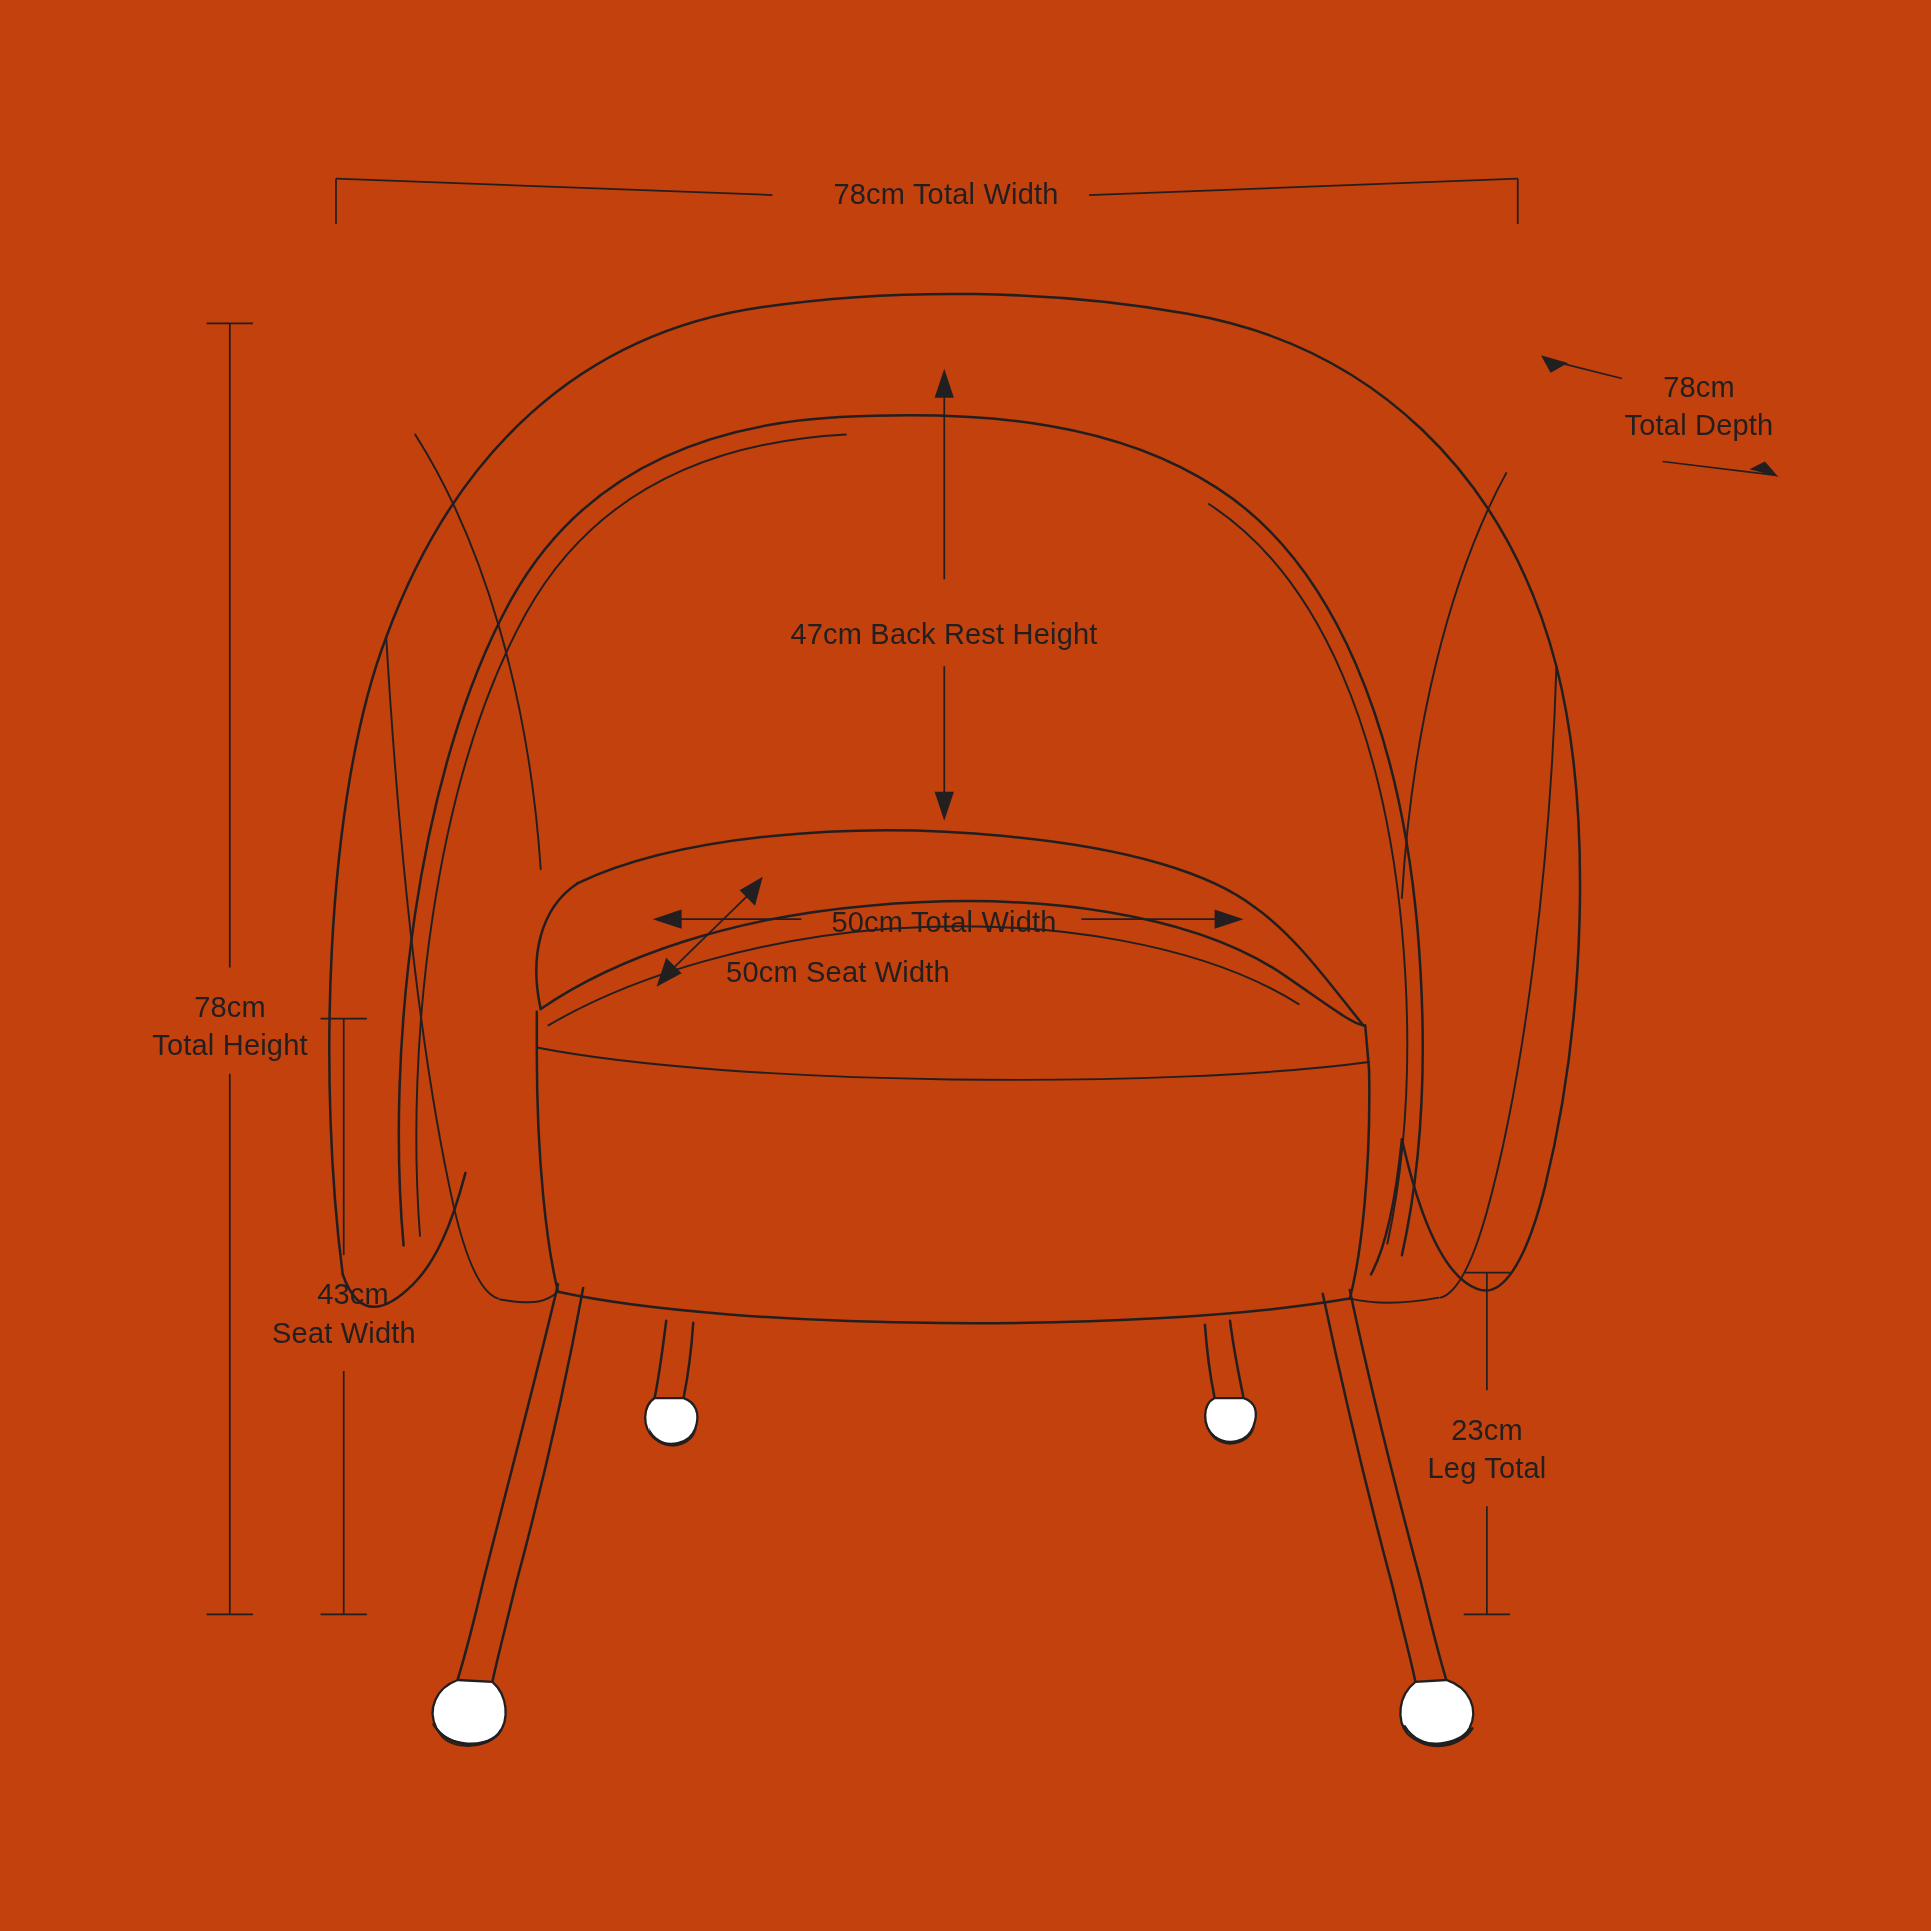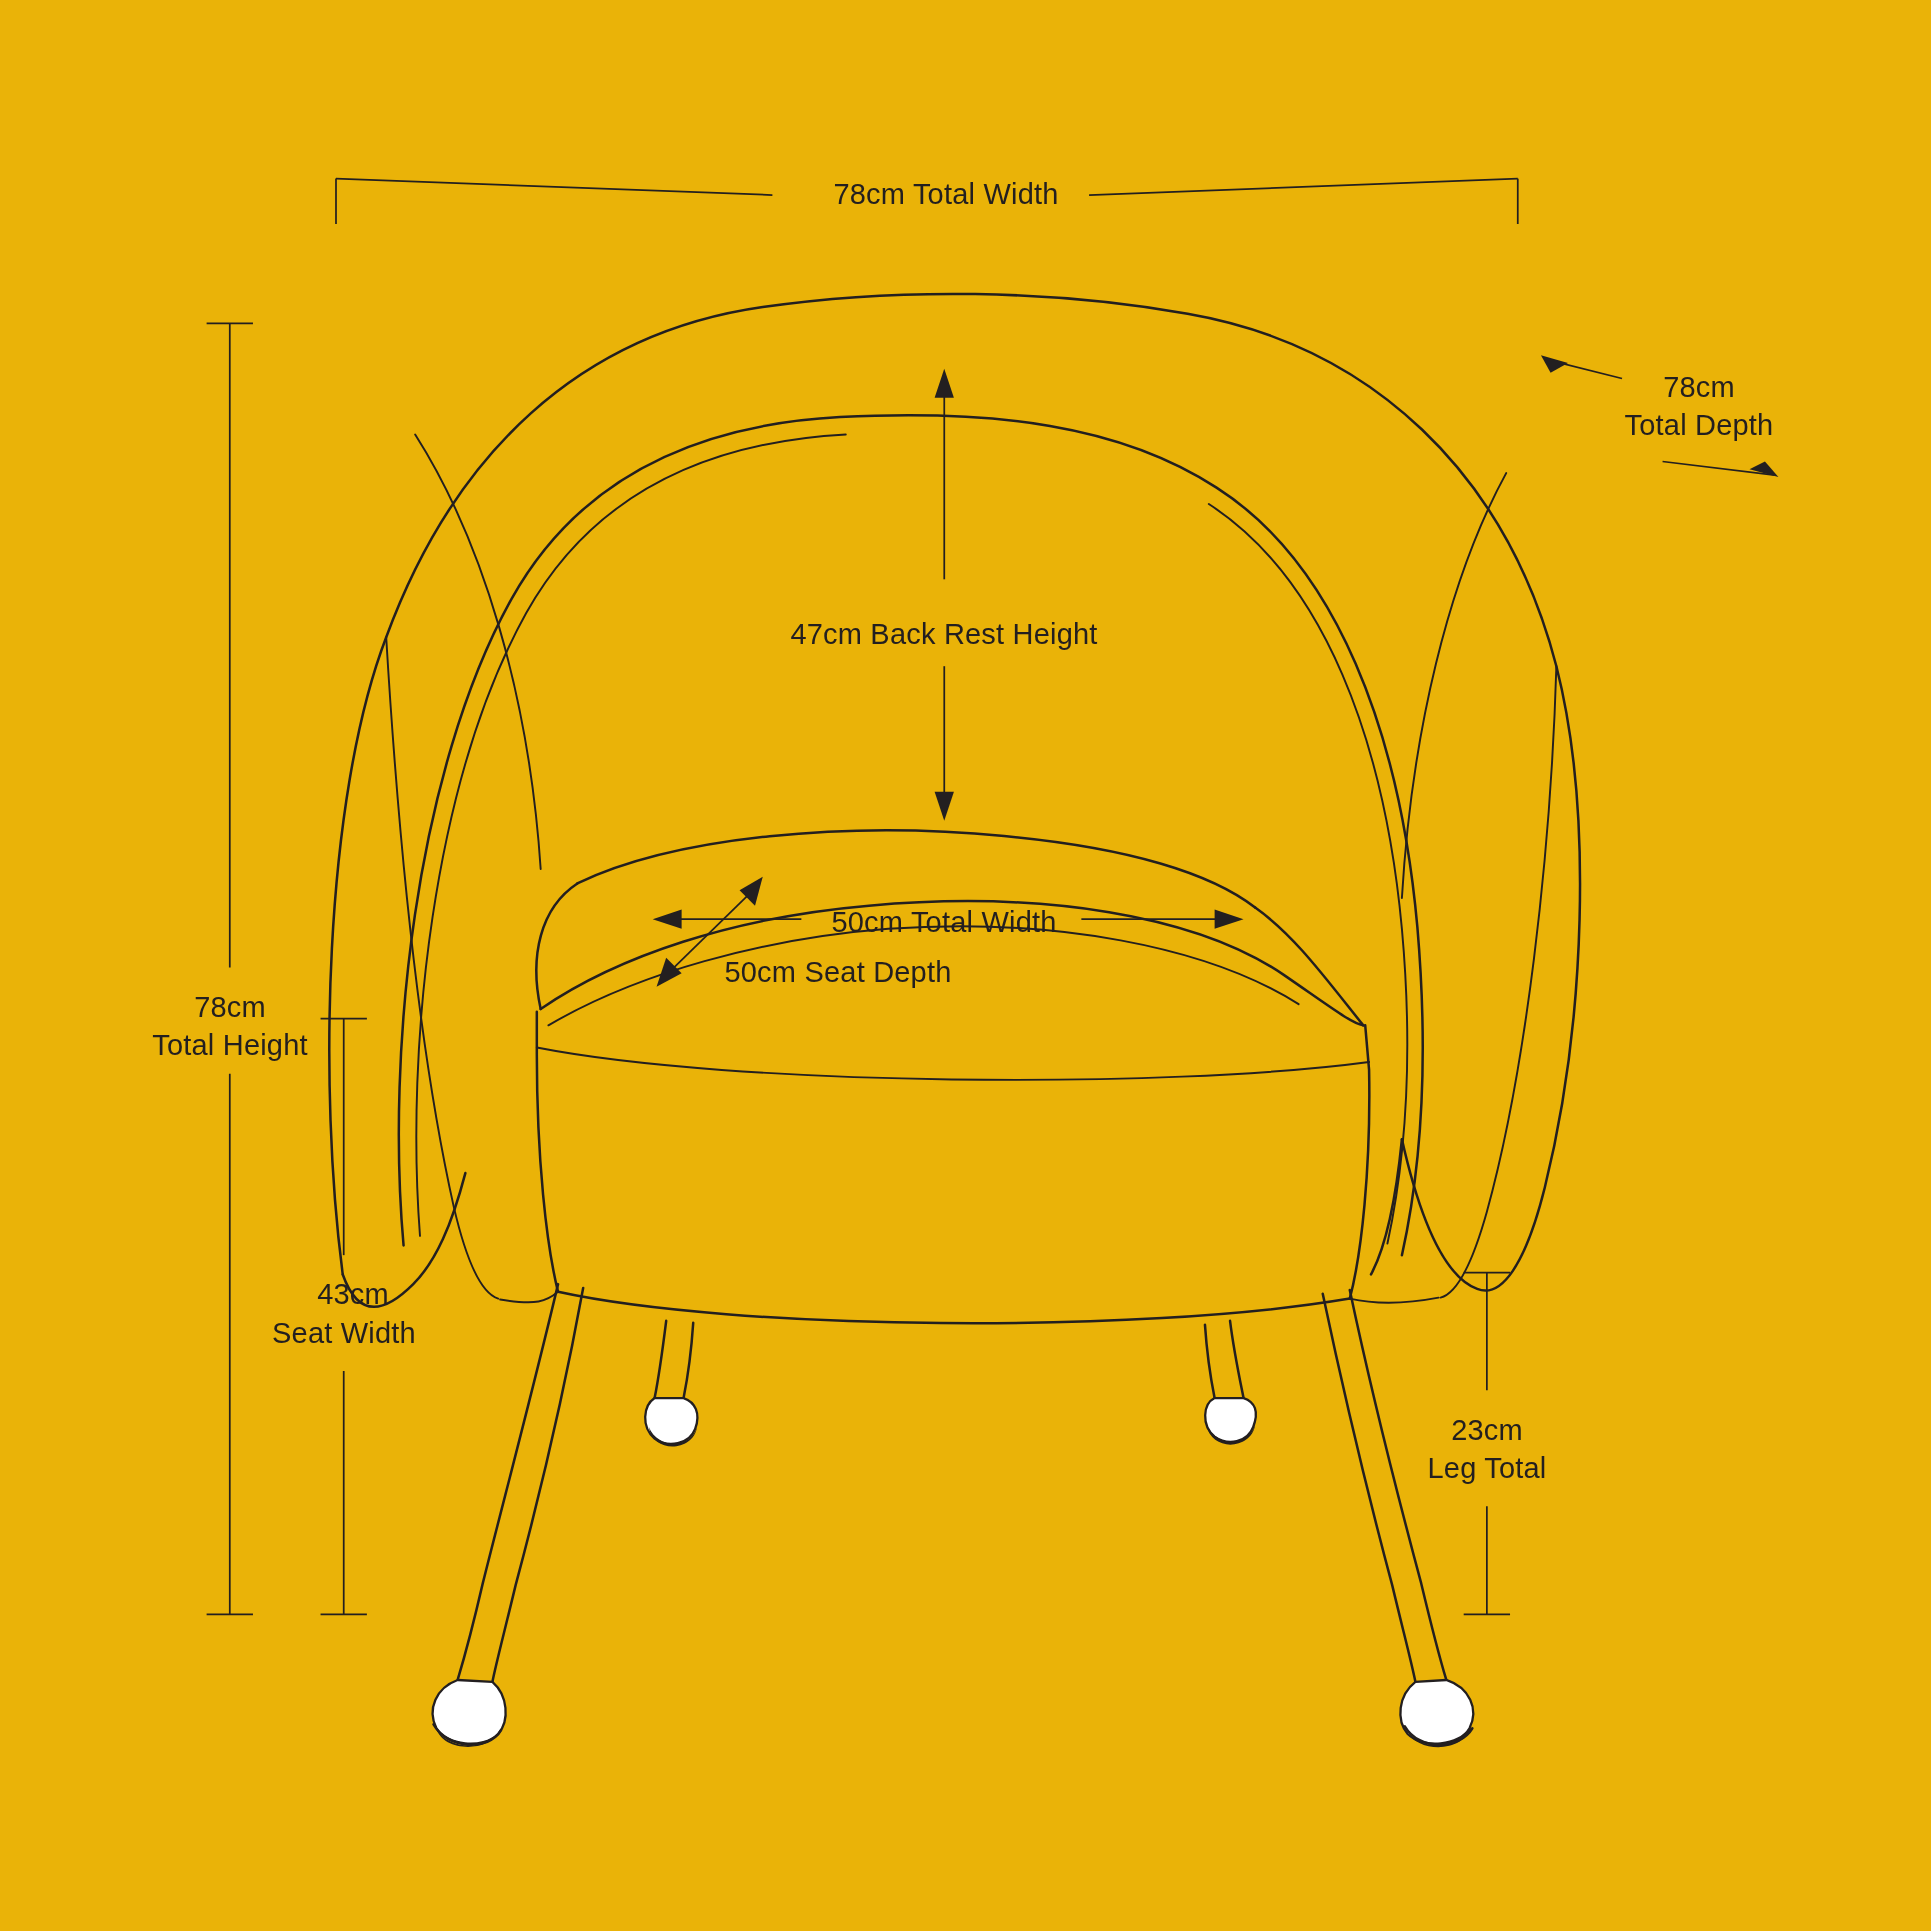--- a/index.html
+++ b/index.html
@@ -11,21 +11,21 @@
     width: 1931px;
     height: 1931px;
     overflow: hidden;
     font-family: "Liberation Sans", sans-serif;
     color: #231f20;
   }
   #stage {
     position: relative;
     width: 1931px;
     height: 1931px;
-    background: #eab308;
+    background: #c2410c;
   }
   svg.drawing {
     position: absolute;
     left: 0;
     top: 0;
     width: 1931px;
     height: 1931px;
   }
   .lbl {
     position: absolute;
@@ -332,21 +332,21 @@
 
   <div class="lbl center" style="left:946px; top:176px;">78cm Total Width</div>
 
   <div class="lbl center" style="left:1699px; top:369px;">78cm</div>
   <div class="lbl center" style="left:1699px; top:407px;">Total Depth</div>
 
   <div class="lbl center" style="left:944px; top:616px;">47cm Back Rest Height</div>
 
   <div class="lbl center" style="left:944px; top:904px;">50cm Total Width</div>
 
-  <div class="lbl center" style="left:838px; top:954px;">50cm Seat Depth</div>
+  <div class="lbl center" style="left:838px; top:954px;">50cm Seat Width</div>
 
   <div class="lbl center" style="left:230px; top:989px;">78cm</div>
   <div class="lbl center" style="left:230px; top:1027px;">Total Height</div>
 
   <div class="lbl center" style="left:344px; top:1276px;margin-left:9px;">43cm</div>
   <div class="lbl center" style="left:344px; top:1315px;">Seat Width</div>
 
   <div class="lbl center" style="left:1487px; top:1412px;">23cm</div>
   <div class="lbl center" style="left:1487px; top:1450px;">Leg Total</div>
 

